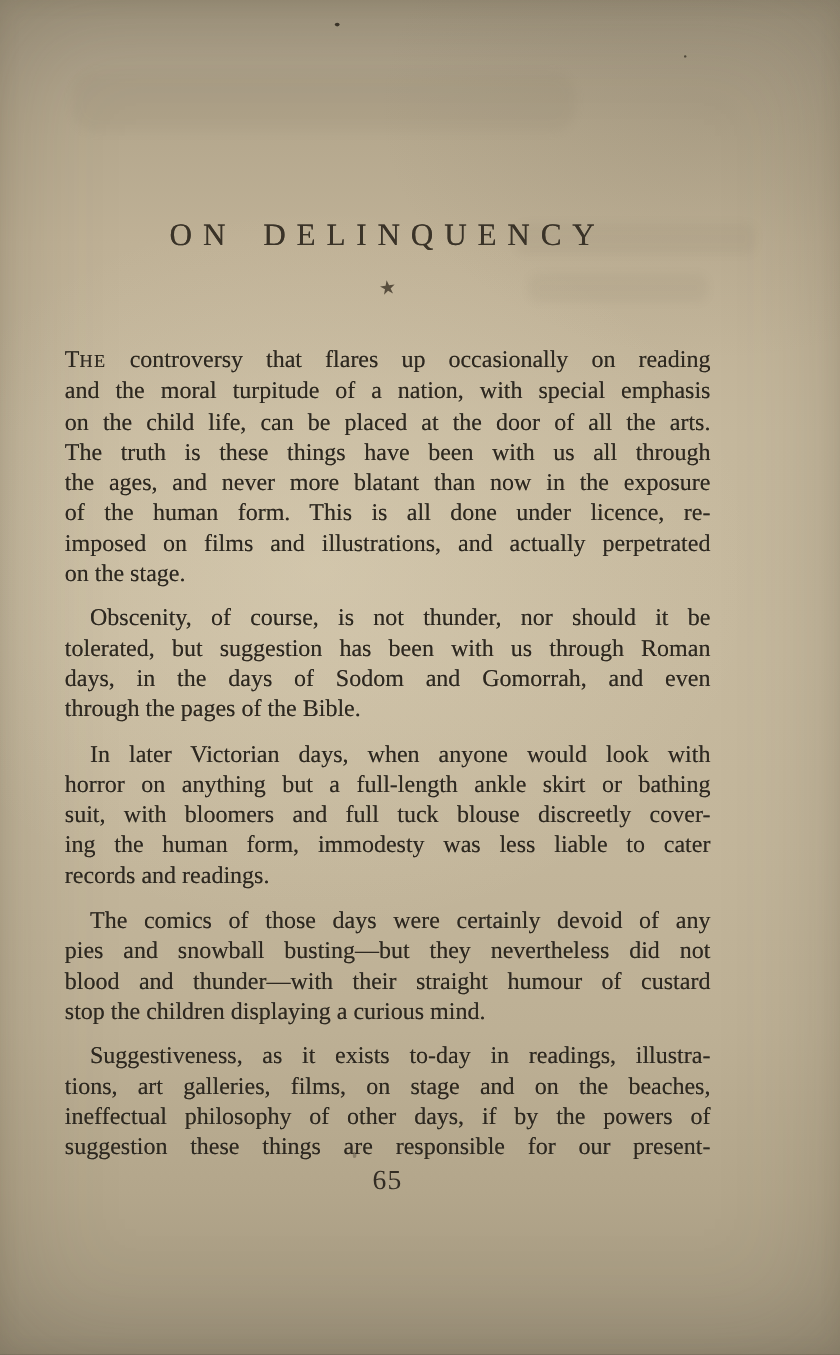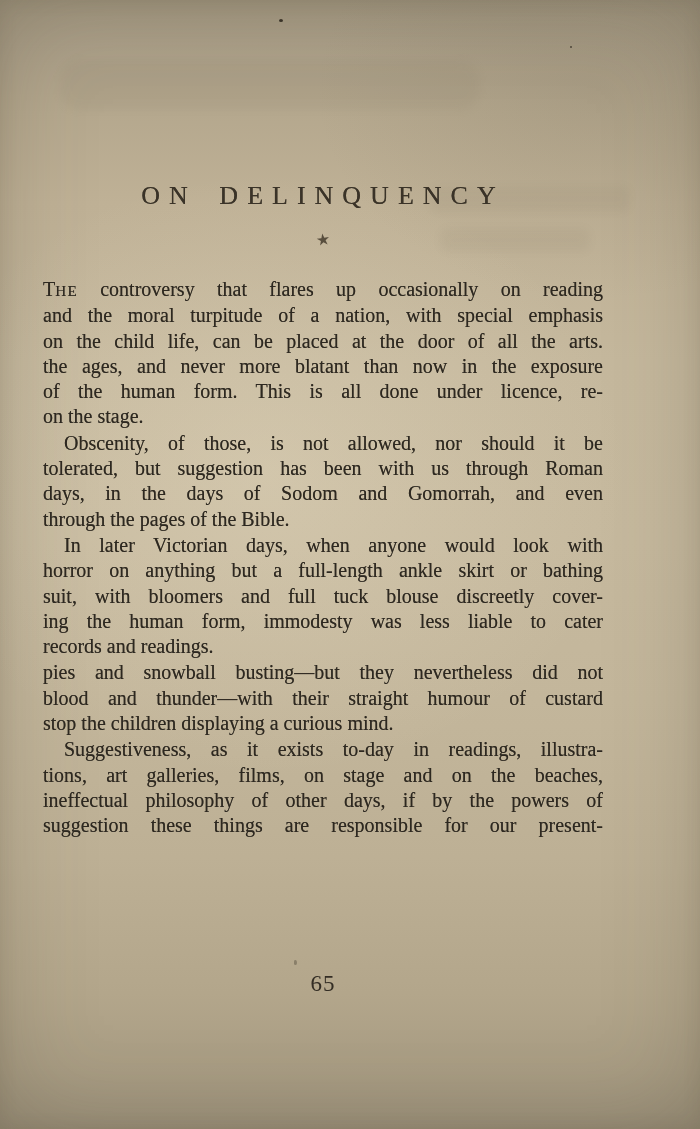--- a/index.html
+++ b/index.html
@@ -56,21 +56,21 @@
   #ornament .glyph { display: inline-block; transform: rotate(-8deg); opacity: 0.9; }
 
   #body-text {
     position: absolute;
     left: 42px; top: 276px; width: 562px;
     font-size: 20px;
     line-height: 25.3px;
     text-shadow: 0 0 0.4px rgba(45,40,32,0.6);
   }
 
-  .para { margin: 1px; }
+  .para { margin: 12px; }
   .line { text-align: justify; text-align-last: justify; }
   .line.unjust { text-align-last: left; }
   .line.indent { text-indent: 21px; }
   .sc { font-size: 0.76em; letter-spacing: 0.08em; }
 
   #page-number {
     position: absolute;
     left: 42px; top: 971px; width: 562px;
     text-align: center;
     font-size: 23px;
@@ -94,38 +94,41 @@
 
   <div id="ornament">
     <span class="glyph">★</span>
   </div>
 
   <div id="body-text">
       <div class="para">
         <div class="line">T<span class="sc">HE</span> controversy that flares up occasionally on reading</div>
         <div class="line">and the moral turpitude of a nation, with special emphasis</div>
         <div class="line">on the child life, can be placed at the door of all the arts.</div>
+        <div class="line">The truth is these things have been with us all through</div>
         <div class="line">the ages, and never more blatant than now in the exposure</div>
         <div class="line">of the human form. This is all done under licence, re-</div>
+        <div class="line">imposed on films and illustrations, and actually perpetrated</div>
         <div class="line unjust">on the stage.</div>
       </div>
       <div class="para">
-        <div class="line indent">Obscenity, of those, is not allowed, nor should it be</div>
+        <div class="line indent">Obscenity, of course, is not thunder, nor should it be</div>
         <div class="line">tolerated, but suggestion has been with us through Roman</div>
         <div class="line">days, in the days of Sodom and Gomorrah, and even</div>
         <div class="line unjust">through the pages of the Bible.</div>
       </div>
       <div class="para">
         <div class="line indent">In later Victorian days, when anyone would look with</div>
         <div class="line">horror on anything but a full-length ankle skirt or bathing</div>
         <div class="line">suit, with bloomers and full tuck blouse discreetly cover-</div>
         <div class="line">ing the human form, immodesty was less liable to cater</div>
         <div class="line unjust">records and readings.</div>
       </div>
       <div class="para">
+        <div class="line indent">The comics of those days were certainly devoid of any</div>
         <div class="line">pies and snowball busting—but they nevertheless did not</div>
         <div class="line">blood and thunder—with their straight humour of custard</div>
         <div class="line unjust">stop the children displaying a curious mind.</div>
       </div>
       <div class="para">
         <div class="line indent">Suggestiveness, as it exists to-day in readings, illustra-</div>
         <div class="line">tions, art galleries, films, on stage and on the beaches,</div>
         <div class="line">ineffectual philosophy of other days, if by the powers of</div>
         <div class="line">suggestion these things are responsible for our present-</div>
       </div>

